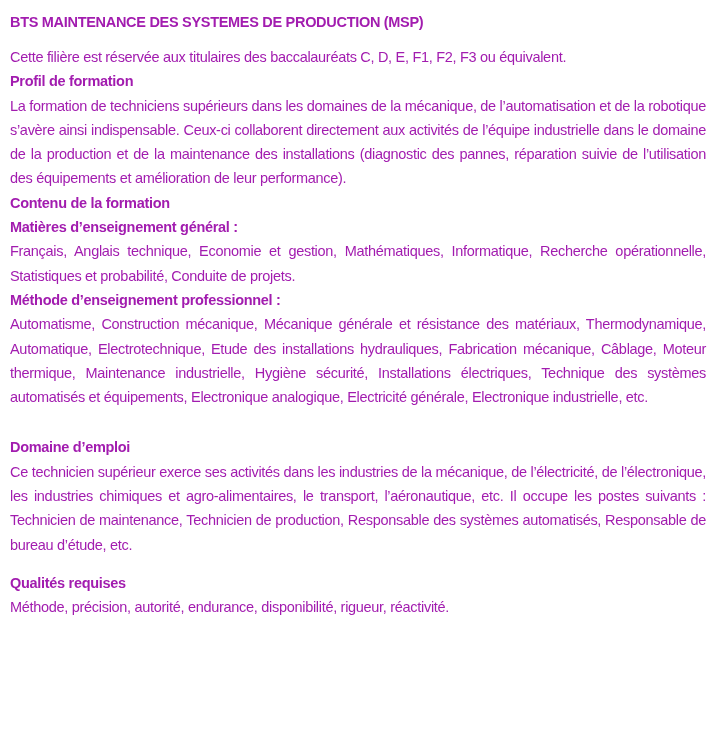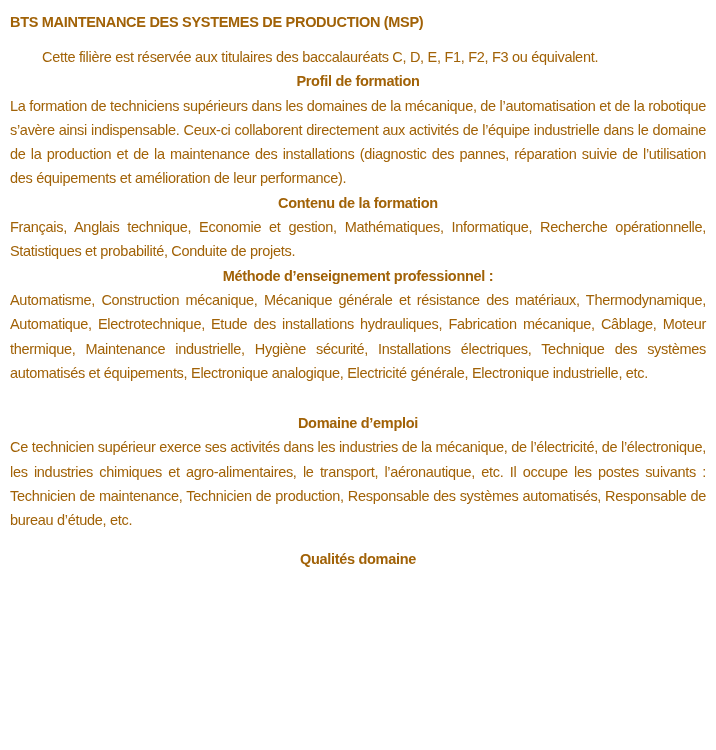--- a/index.html
+++ b/index.html
@@ -11,69 +11,70 @@
     position: relative;
     width: 716px;
     height: 750px;
     box-sizing: border-box;
     background: #ffffff;
     padding: 10px 10px 0 10px;
     font-family: "Liberation Sans", "DejaVu Sans", sans-serif;
     font-size: 14.5px;
     line-height: 24.3px;
     letter-spacing: -0.3px;
-    color: #a16207;
+    color: #a21caf;
     overflow: hidden;
   }
   .doc-title {
     font-weight: bold;
     margin: 0;
     font-size: 14.5px;
     line-height: 24px;
   }
   .doc-heading {
     font-weight: bold;
     margin: 0;
     font-size: 14.5px;
     line-height: 24.3px;
-    text-align: center;
   }
   .doc-para {
     margin: 0;
     text-align: justify;
     text-align-last: left;
   }
-  .gap-after-title { margin-top: 11px; margin-left: 32px; }
+  .gap-after-title { margin-top: 11px; }
   .gap-section-sm  { margin-top: 0; }
   .gap-section-md  { margin-top: 26px; }
   .gap-section-lg  { margin-top: 14px; }
 </style>
 </head>
 <body>
 
 <div class="doc-page">
 
   <h1 class="doc-title">BTS MAINTENANCE DES SYSTEMES DE PRODUCTION (MSP)</h1>
 
   <p class="doc-para gap-after-title">Cette filière est réservée aux titulaires des baccalauréats C, D, E, F1, F2, F3 ou équivalent.</p>
 
   <h2 class="doc-heading">Profil de formation</h2>
 
 
   <p class="doc-para">La formation de techniciens supérieurs dans les domaines de la mécanique, de l’automatisation et de la robotique s’avère ainsi indispensable. Ceux-ci collaborent directement aux activités de l’équipe industrielle dans le domaine de la production et de la maintenance des installations (diagnostic des pannes, réparation suivie de l’utilisation des équipements et amélioration de leur performance).</p>
 
   <h2 class="doc-heading gap-section-sm">Contenu de la formation</h2>
 
+  <h3 class="doc-heading">Matières d’enseignement général :</h3>
 
   <p class="doc-para">Français, Anglais technique, Economie et gestion, Mathématiques, Informatique, Recherche opérationnelle, Statistiques et probabilité, Conduite de projets.</p>
 
   <h3 class="doc-heading">Méthode d’enseignement professionnel :</h3>
 
   <p class="doc-para">Automatisme, Construction mécanique, Mécanique générale et résistance des matériaux, Thermodynamique, Automatique, Electrotechnique, Etude des installations hydrauliques, Fabrication mécanique, Câblage, Moteur thermique, Maintenance industrielle, Hygiène sécurité, Installations électriques, Technique des systèmes automatisés et équipements, Electronique analogique, Electricité générale, Electronique industrielle, etc.</p>
 
   <h2 class="doc-heading gap-section-md">Domaine d’emploi</h2>
 
   <p class="doc-para">Ce technicien supérieur exerce ses activités dans les industries de la mécanique, de l’électricité, de l’électronique, les industries chimiques et agro-alimentaires, le transport, l’aéronautique, etc. Il occupe les postes suivants : Technicien de maintenance, Technicien de production, Responsable des systèmes automatisés, Responsable de bureau d’étude, etc.</p>
 
-  <h2 class="doc-heading gap-section-lg">Qualités domaine</h2>
+  <h2 class="doc-heading gap-section-lg">Qualités requises</h2>
 
+  <p class="doc-para">Méthode, précision, autorité, endurance, disponibilité, rigueur, réactivité.</p>
 
 </div>
 
 </body></html>

